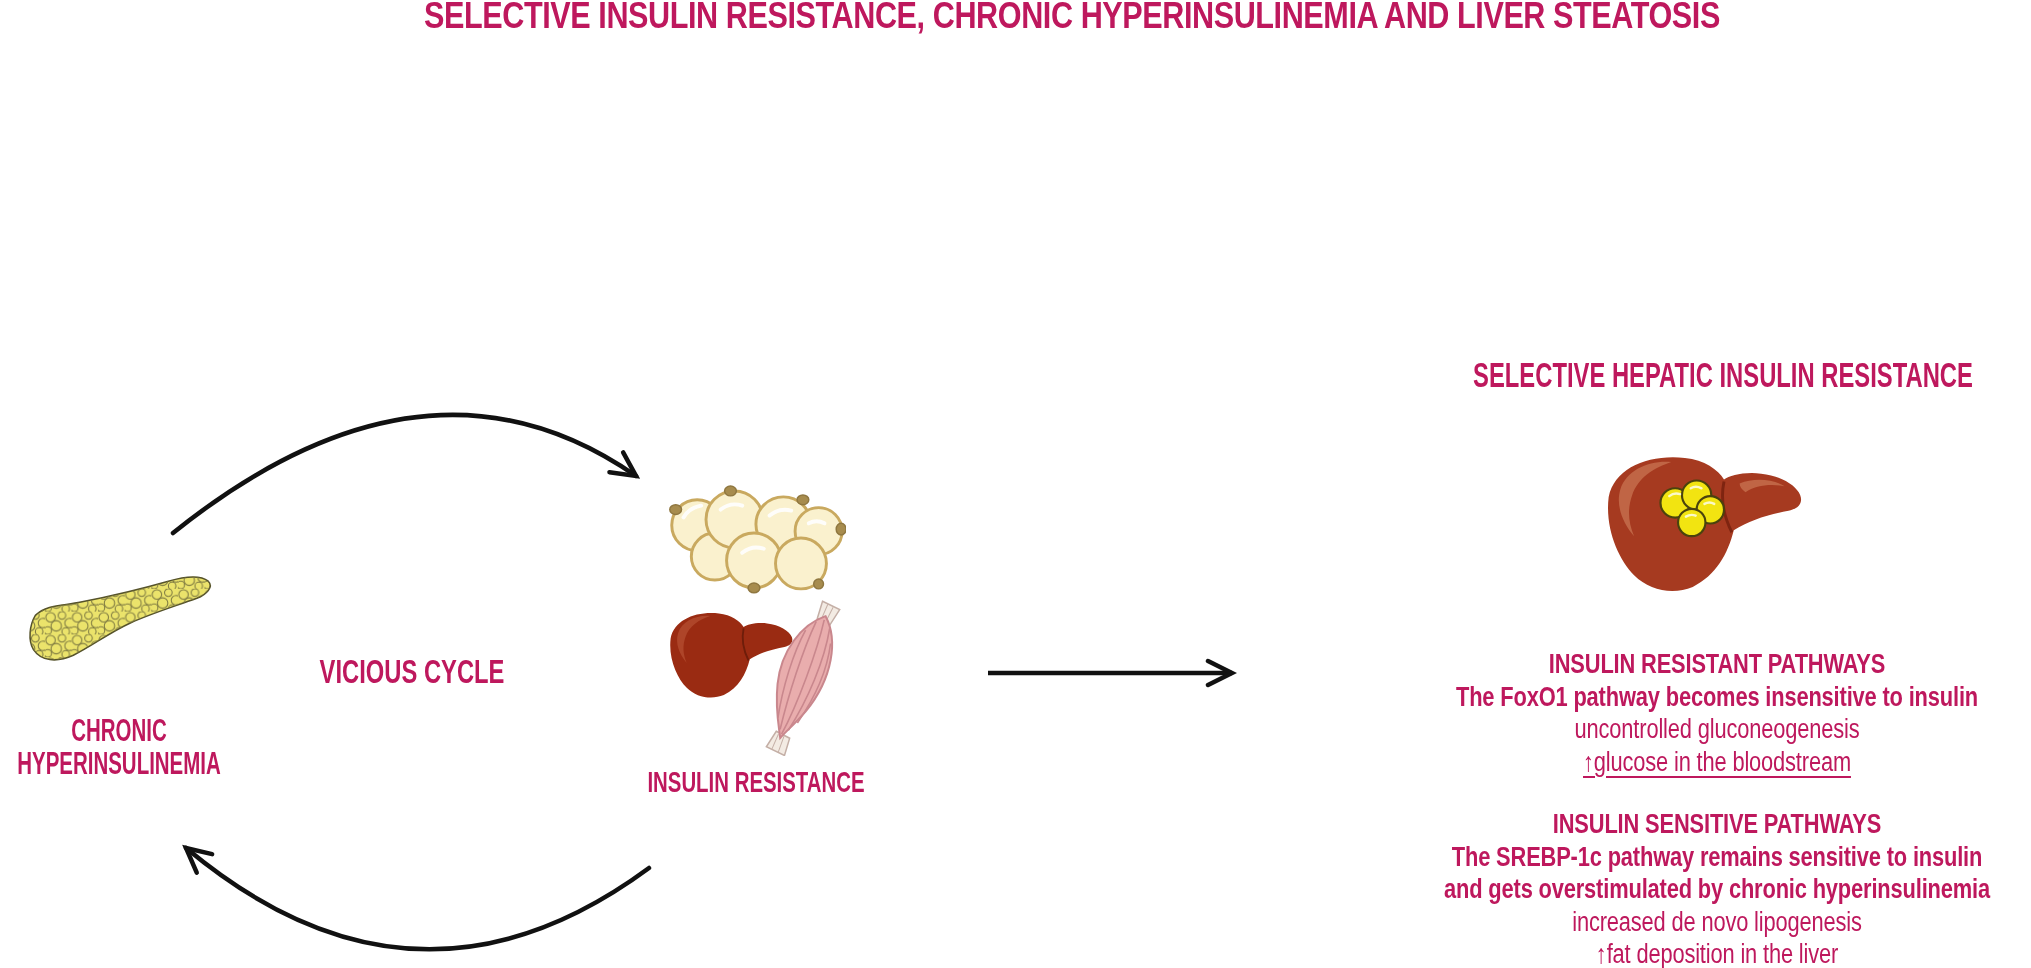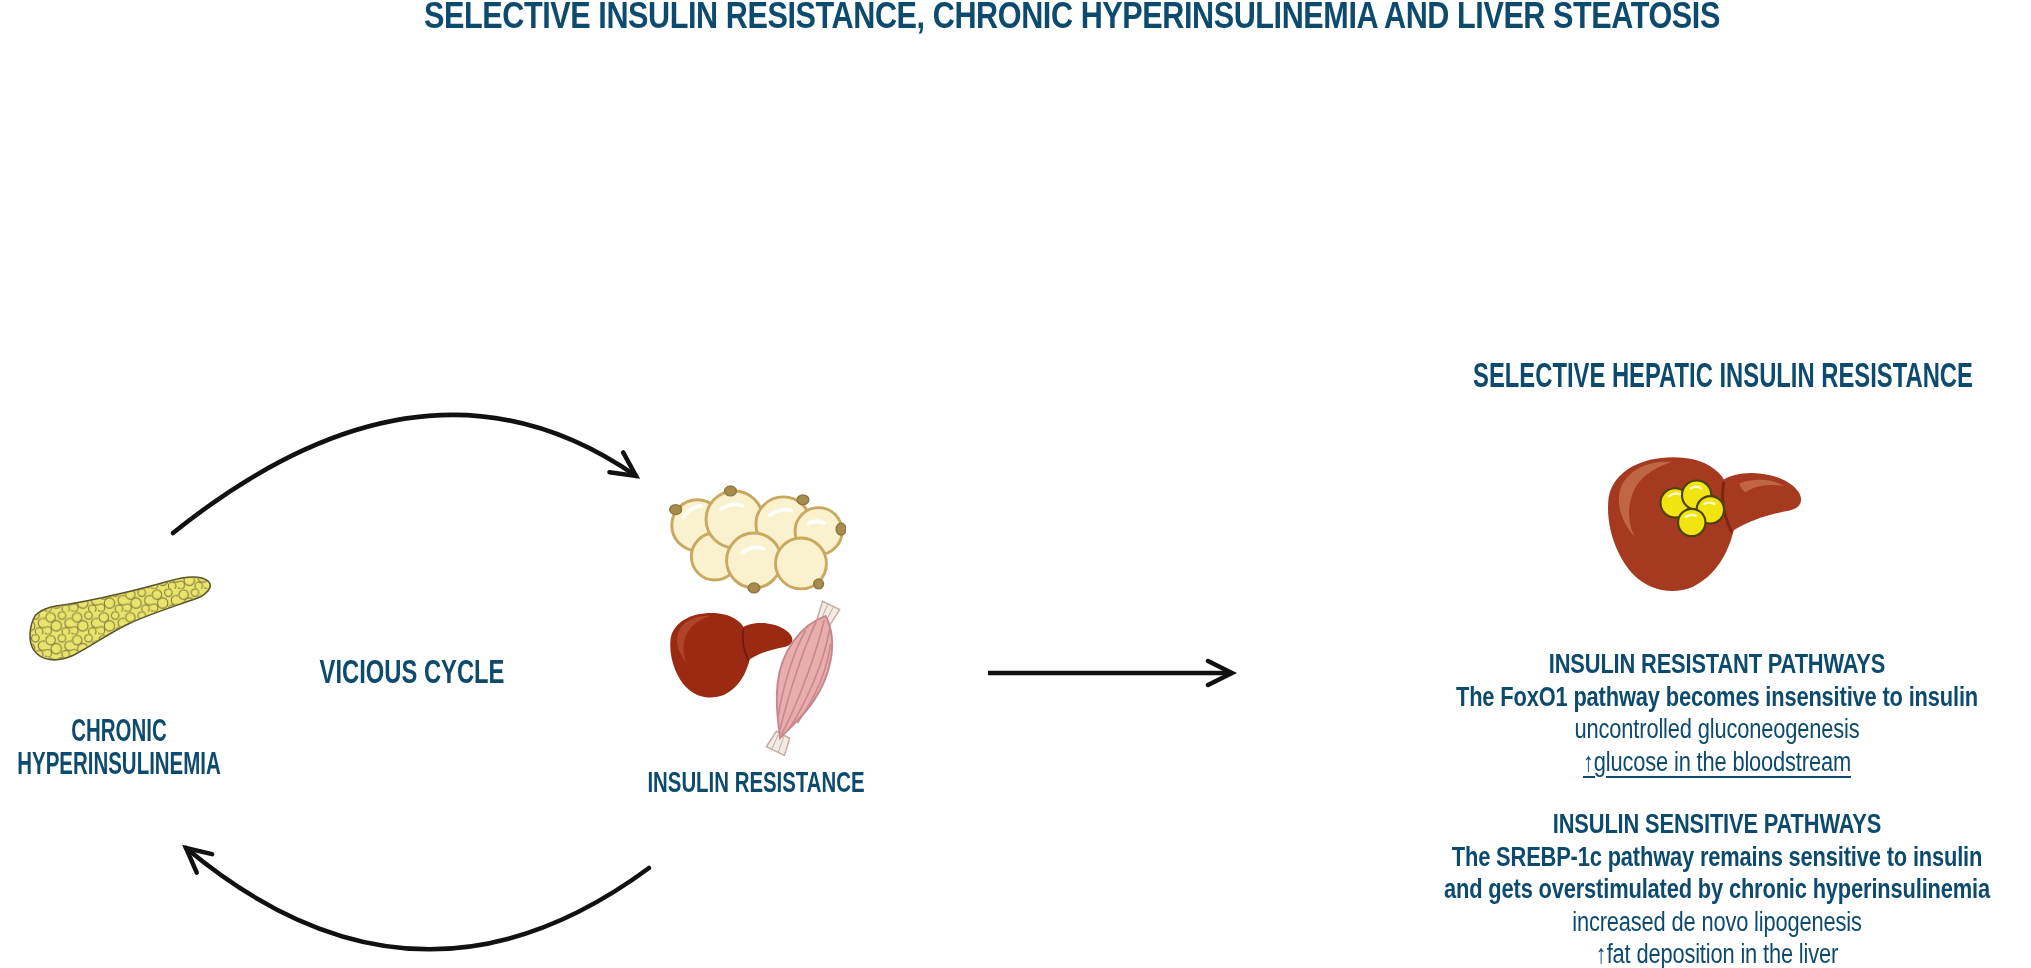--- a/index.html
+++ b/index.html
@@ -2,21 +2,21 @@
 <html><head>
 <meta charset="utf-8">
 <style>
   html,body{margin:0;padding:0;background:#fff;}
   #canvas{
     position:relative;
     width:2031px;height:968px;
     background:#ffffff;
     overflow:hidden;
     font-family:"Liberation Sans","DejaVu Sans",sans-serif;
-    color:#0c4a6e;
+    color:#be185d;
   }
   .abs{position:absolute;}
   .ctr{text-align:center;}
   .condense{transform-origin:50% 50%;}
   .title{
     left:72px;top:-4px;width:2000px;
     font-size:36px;font-weight:bold;letter-spacing:-0.5px;
     line-height:40px;transform:scaleX(.85);
   }
   .node-label{font-weight:bold;}

